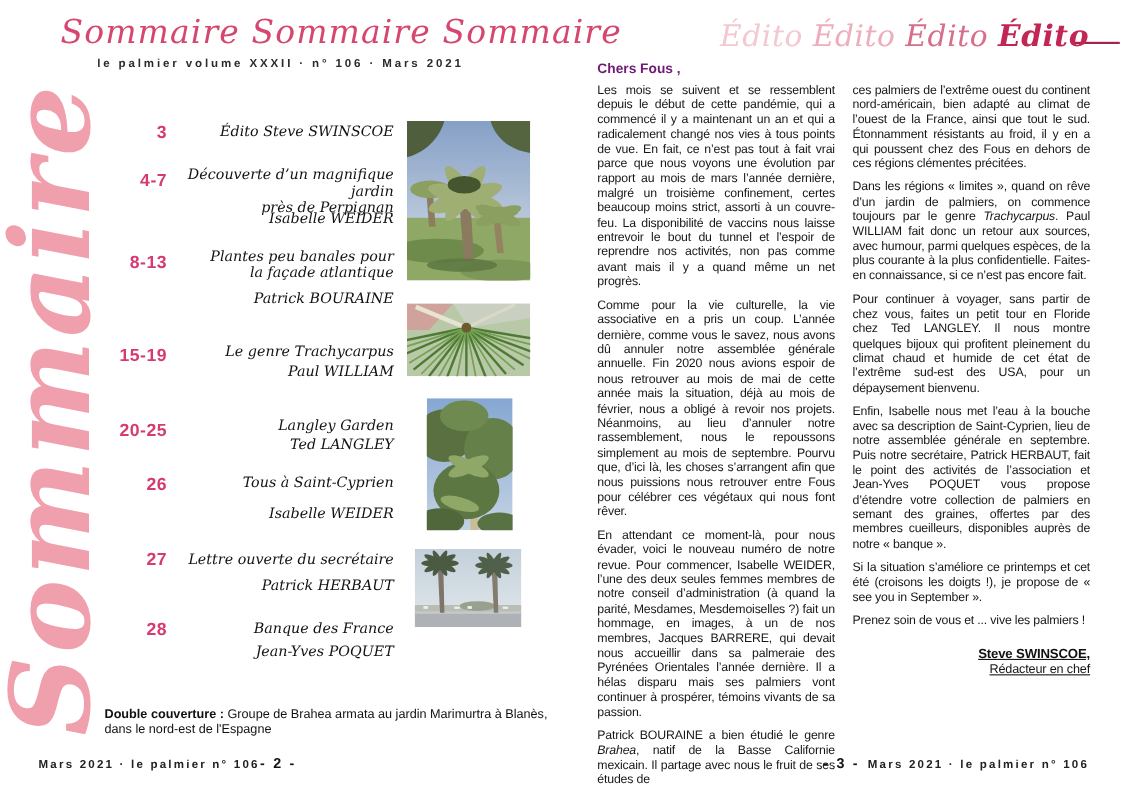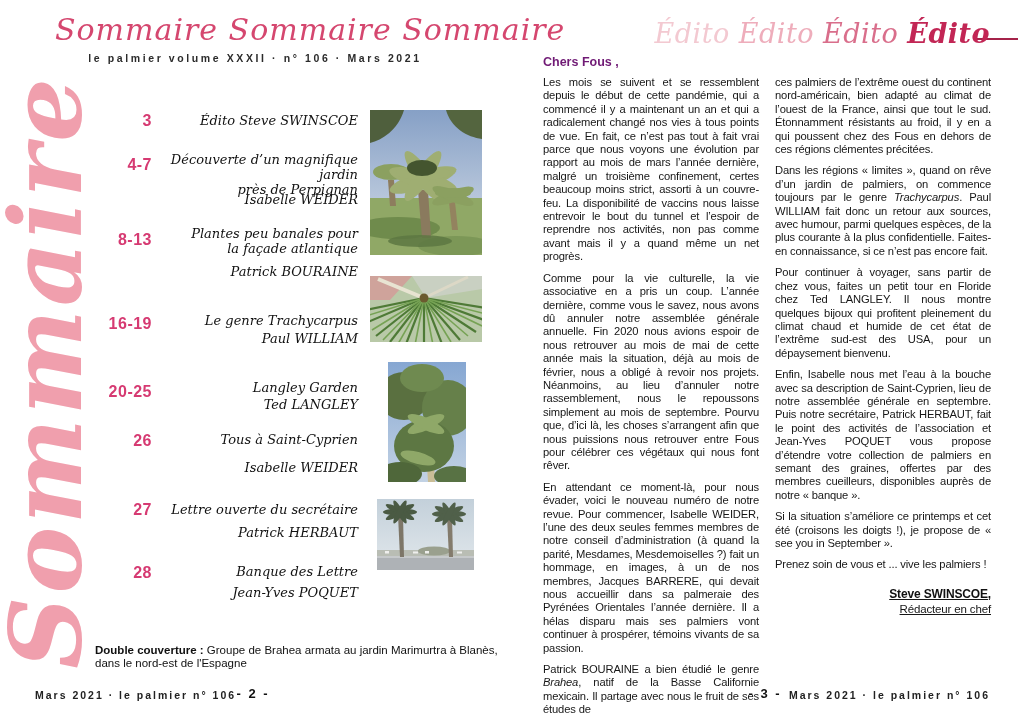--- a/index.html
+++ b/index.html
@@ -95,38 +95,38 @@
   </div>
   <div class="toc-author" style="top:192px;">Isabelle WEIDER</div>
 
   <div class="toc-num" style="top:231px;">8-13</div>
   <div class="toc-title" style="top:226px;">
     <div>Plantes peu banales pour</div>
     <div>la façade atlantique</div>
   </div>
   <div class="toc-author" style="top:264px;">Patrick BOURAINE</div>
 
-  <div class="toc-num" style="top:315px;">16-19</div>
+  <div class="toc-num" style="top:315px;">15-19</div>
   <div class="toc-title" style="top:313px;">Le genre Trachycarpus</div>
   <div class="toc-author" style="top:331px;">Paul WILLIAM</div>
 
   <div class="toc-num" style="top:383px;">20-25</div>
   <div class="toc-title" style="top:380px;">Langley Garden</div>
   <div class="toc-author" style="top:397px;">Ted LANGLEY</div>
 
   <div class="toc-num" style="top:432px;">26</div>
   <div class="toc-title" style="top:432px;">Tous à Saint-Cyprien</div>
   <div class="toc-author" style="top:460px;">Isabelle WEIDER</div>
 
   <div class="toc-num" style="top:501px;">27</div>
   <div class="toc-title" style="top:502px;">Lettre ouverte du secrétaire</div>
   <div class="toc-author" style="top:525px;">Patrick HERBAUT</div>
 
   <div class="toc-num" style="top:564px;">28</div>
-  <div class="toc-title" style="top:564px;">Banque des Lettre</div>
+  <div class="toc-title" style="top:564px;">Banque des France</div>
   <div class="toc-author" style="top:585px;">Jean-Yves POQUET</div>
 
   <svg class="photo" style="left:370px;top:110px;" width="112" height="145" viewBox="0 0 112 145">
     <defs>
       <linearGradient id="sky1" x1="0" y1="0" x2="0" y2="1">
         <stop offset="0" stop-color="#86a0c6"></stop>
           <stop offset="1" stop-color="#d7dfe8"></stop>
       </linearGradient>
     </defs>
     <rect width="112" height="145" fill="url(#sky1)"></rect>

